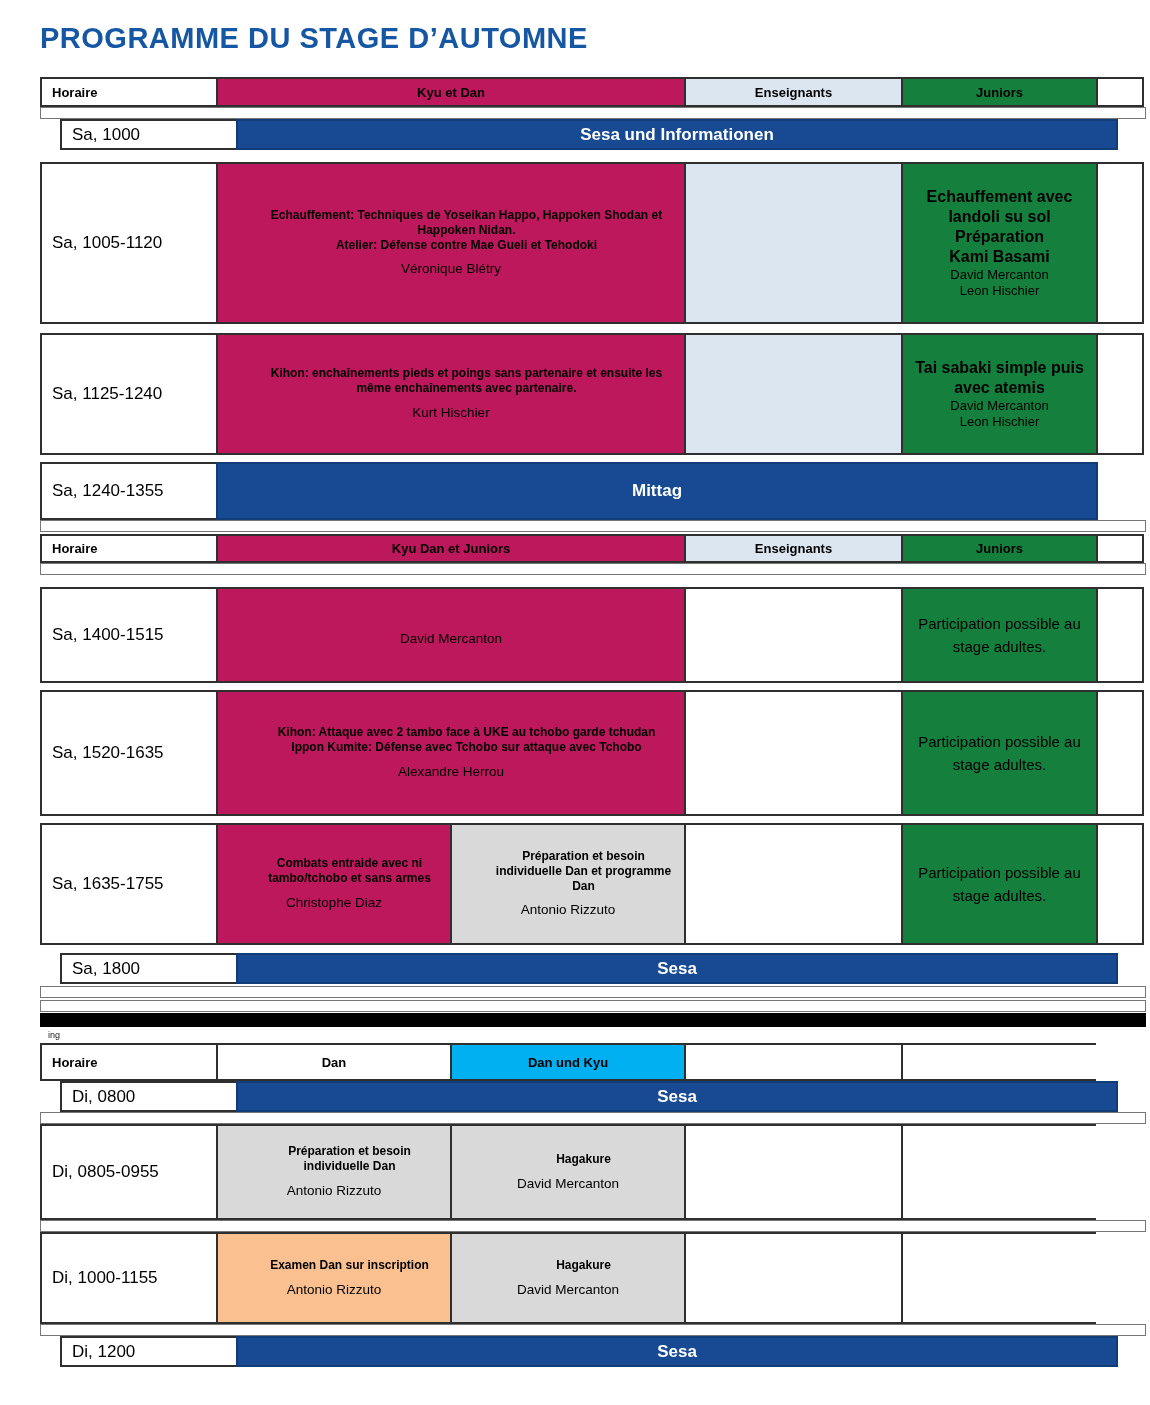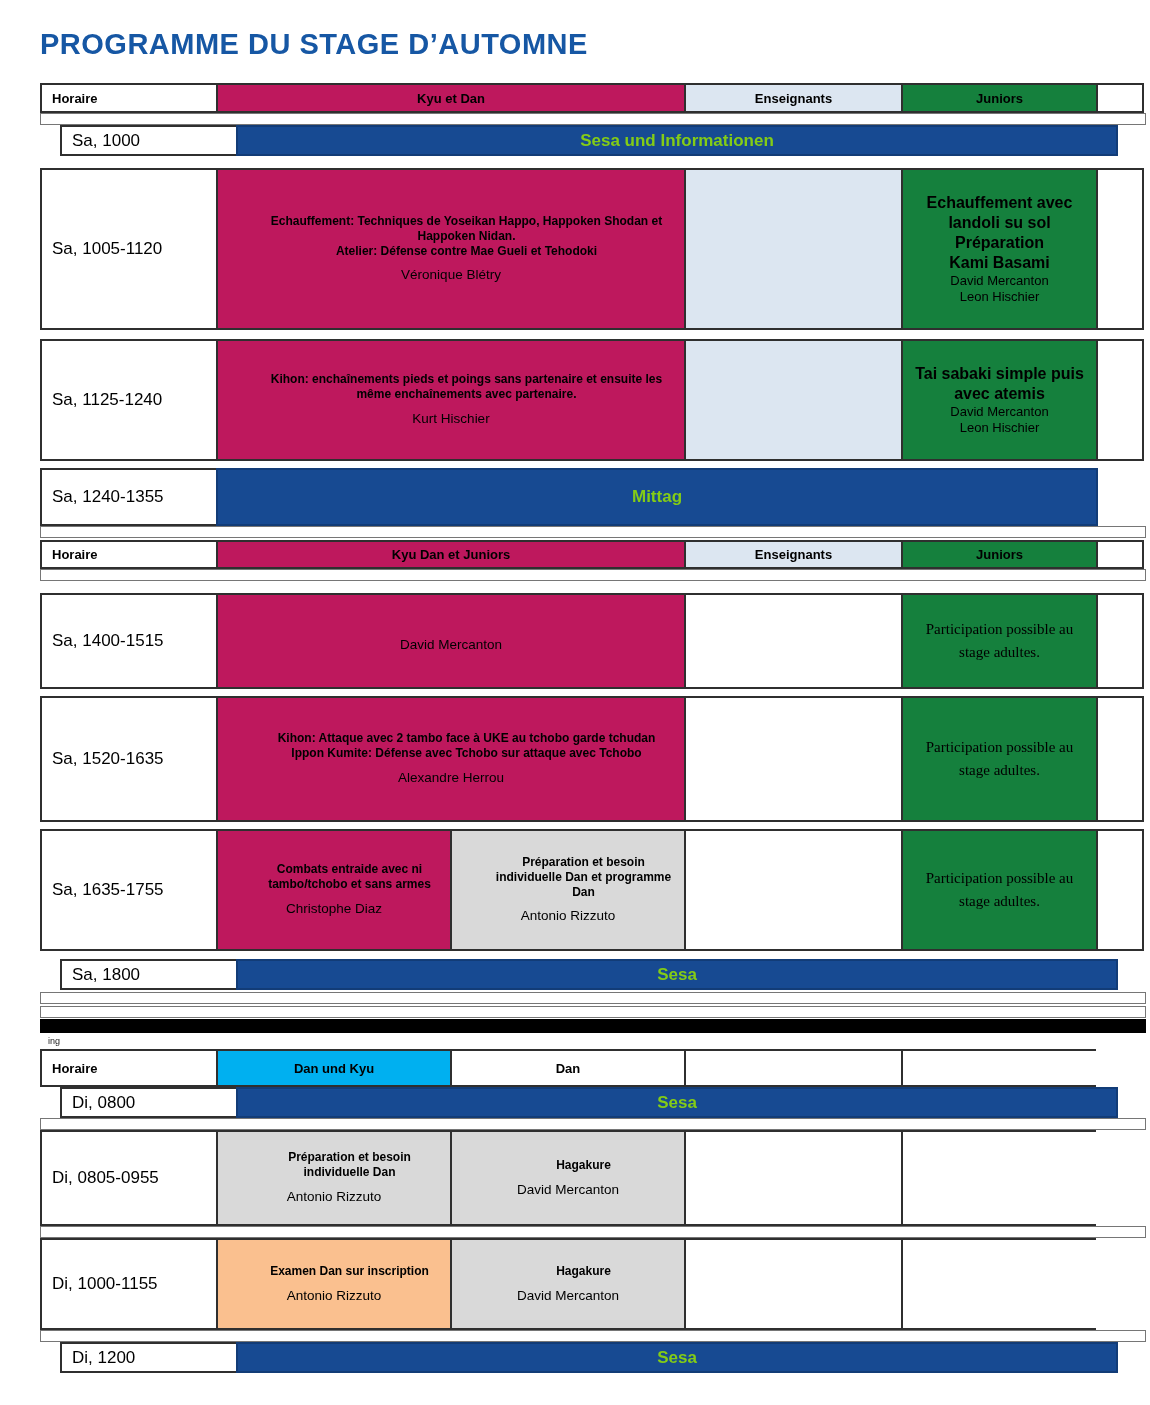--- a/index.html
+++ b/index.html
@@ -1,20 +1,20 @@
 <!DOCTYPE html>
 <html><head>
 <meta charset="utf-8">
 <style>
   html,body{margin:0;padding:0;background:#ffffff;}
   body{
     width:1150px;height:1405px;overflow:hidden;
     font-family:"Liberation Sans","DejaVu Sans",sans-serif;color:#000;
   }
-  .page{padding-left:40px;padding-top:26px;width:1106px;}
+  .page{padding-left:40px;padding-top:20px;width:1106px;}
   .title{
     margin:0 0 0 0;height:38px;line-height:36px;
     font-size:29px;font-weight:bold;color:#1657A4;letter-spacing:.5px;
   }
   .table{margin-top:19px;}
   
   .trow{display:flex;align-items:stretch;}
   .cell{
     box-sizing:border-box;border:2px solid #2f2f2f;background:#fff;
     display:flex;flex-direction:column;justify-content:center;
@@ -37,30 +37,30 @@
   .h122{height:122px;} .h126{height:126px;} .h162{height:162px;}
   
   .green{background:#be185d;}
   .lblue{background:#DCE6F1;}
   .orange{background:#15803d;}
   .cyan{background:#00B0F0;}
   .gray{background:#D9D9D9;}
   .peach{background:#FAC08F;}
   .banner{
     background:#174A92;border-color:#123C77;
-    color:#84cc16;font-weight:bold;font-size:17px;text-align:center;
+    color:#ffffff;font-weight:bold;font-size:17px;text-align:center;
   }
   .center{text-align:center;}
   .hdr{font-size:13px;font-weight:bold;}
   .time{font-size:17px;padding-left:10px;justify-content:center;}
   .content{font-size:12px;font-weight:bold;line-height:1.24;white-space:pre-line;padding:0 6px;margin-left:31px;}
   .teacher{font-size:13.5px;line-height:1.25;white-space:pre-line;margin-top:9px;}
   .jcontent{font-size:16px;font-weight:bold;line-height:1.25;white-space:pre-line;padding:0 4px;}
   .jteacher{font-size:13px;line-height:1.25;white-space:pre-line;}
-  .part{font-size:15px;line-height:1.55;padding:0 14px;font-family:Liberation Serif, serif;}
+  .part{font-size:15px;line-height:1.55;padding:0 14px;}
   .plain{border-color:transparent;background:#fff;}
   
   .sprow{
     box-sizing:border-box;height:12px;width:1106px;
     border:1px solid #767676;background:#fff;
   }
   .gap12{margin-top:12px;} .gap9{margin-top:9px;} .gap8{margin-top:8px;}
   .gap7{margin-top:7px;} .gap2{margin-top:2px;} .gap1{margin-top:1px;}
   .blackbar{width:1106px;height:14px;background:#000;}
   .ingrow{height:16px;font-size:9px;color:#222;padding-left:8px;display:flex;align-items:center;}
@@ -187,22 +187,22 @@
     </div>
 
     <div class="sprow gap2"></div>
     <div class="sprow gap2"></div>
 
     <div class="blackbar gap1"></div>
     <div class="ingrow">ing</div>
 
     <div class="trow h38">
       <div class="cell c1 hdr" style="padding-left:10px;">Horaire</div>
+      <div class="cell c2 hdr center">Dan</div>
       <div class="cell c3 cyan hdr center">Dan und Kyu</div>
-      <div class="cell c2 hdr center">Dan</div>
       <div class="cell c4"></div>
       <div class="cell c5"></div>
       <div class="cell c6 plain"></div>
     </div>
 
     <div class="trow h31">
       <div class="cell c1 time">Di, 0800</div>
       <div class="cell cband banner">Sesa</div>
     </div>
 

